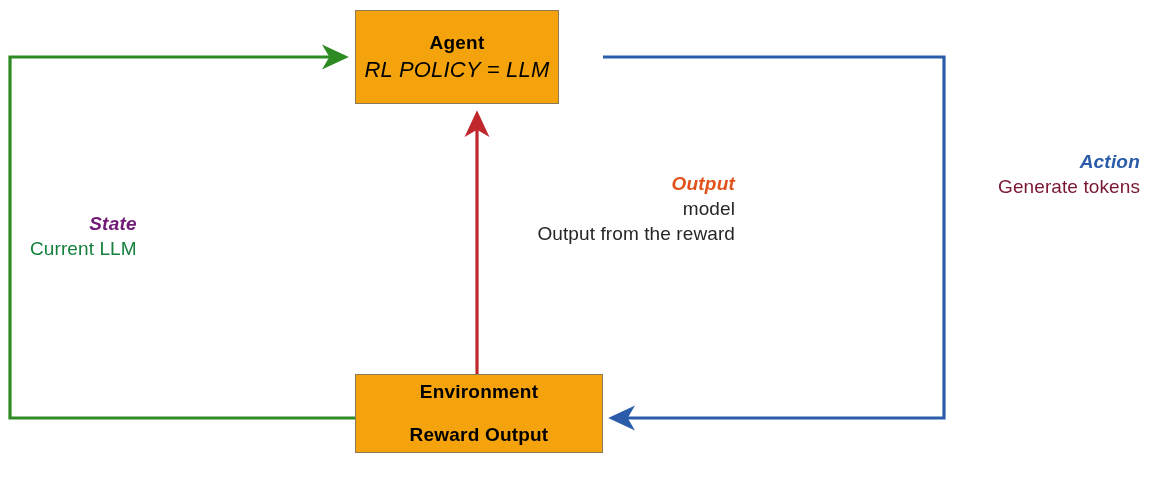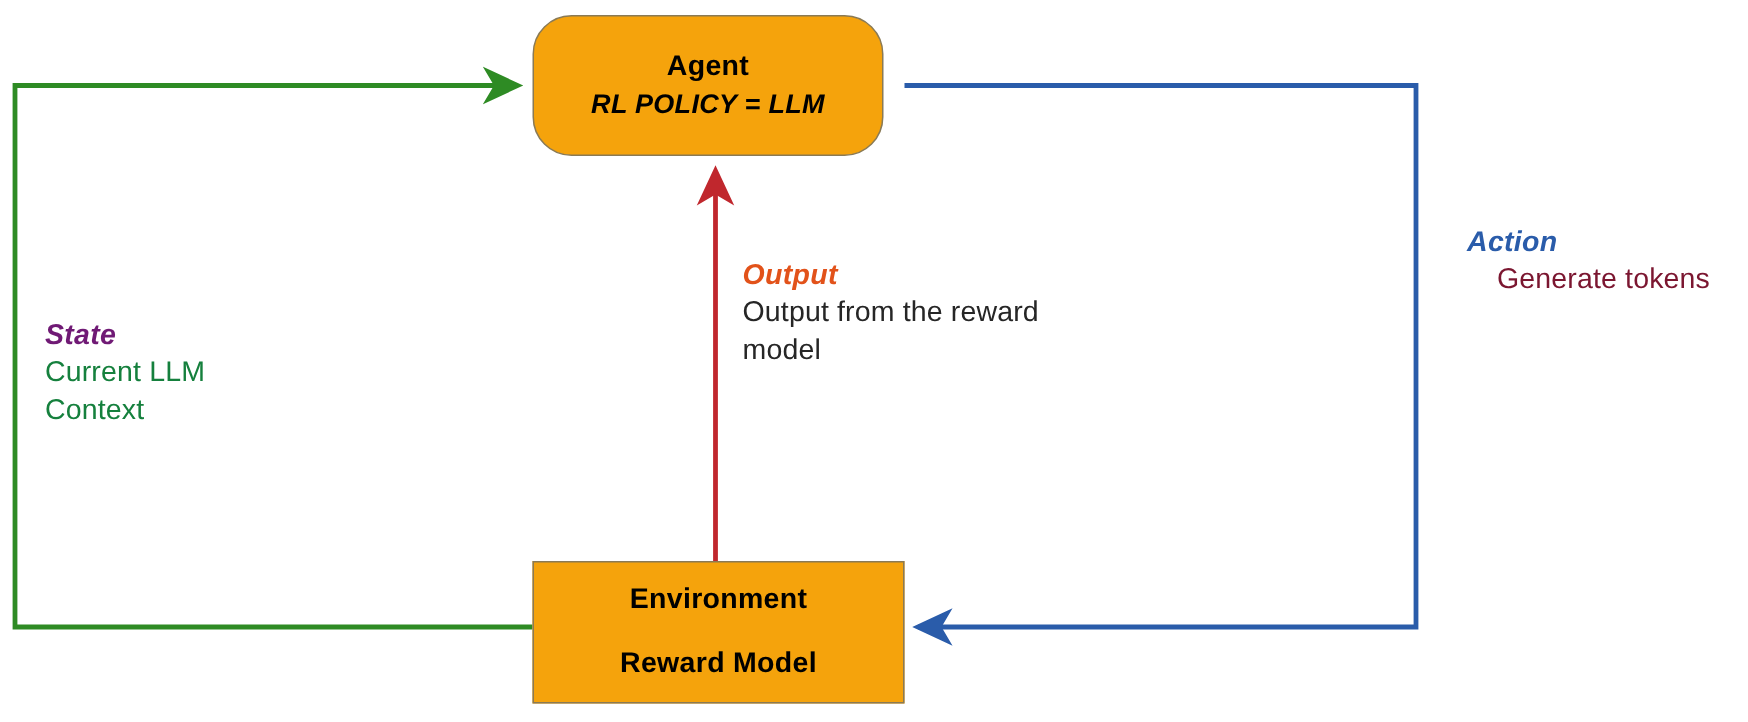--- a/index.html
+++ b/index.html
@@ -31,53 +31,53 @@
     box-sizing: border-box;
     display: flex;
     flex-direction: column;
     align-items: center;
     justify-content: center;
     color: #000000;
   }
   #agent-box {
     left: 355px;
     top: 10px;
-    width: 234px;
+    width: 204px;
     height: 94px;
-    border-radius: 26px;
   }
   #environment-box {
     left: 355px;
     top: 374px;
     width: 248px;
-    height: 95px;
+    height: 79px;
   }
   .node-title {
     font-size: 19px;
     font-weight: bold;
     letter-spacing: 0.2px;
     line-height: 1.15;
   }
   .node-sub {
-    font-size: 18px;
-    font-weight: bold;
+    font-size: 22px;
+    font-weight: normal;
     font-style: italic;
     letter-spacing: 0.2px;
     line-height: 1.15;
     margin-top: 3px;
   }
   .node-sub-plain {
     font-size: 19px;
     font-weight: bold;
     letter-spacing: 0.2px;
     line-height: 1.15;
     margin-top: 21px;
   }
   .label-group {
     position: absolute;
+    text-align: right;
   }
   .label-head {
     font-size: 19px;
     font-weight: bold;
     font-style: italic;
     letter-spacing: 0.2px;
     line-height: 1.25;
     white-space: nowrap;
   }
   .label-body {
@@ -123,33 +123,32 @@
     <path d="M 477 374 L 477 114" fill="none" stroke="#C0272D" stroke-width="3.2" marker-end="url(#arrow-red)"></path>
   </svg>
 
   <div class="node-box" id="agent-box">
     <div class="node-title">Agent</div>
     <div class="node-sub">RL POLICY = LLM</div>
   </div>
 
   <div class="node-box" id="environment-box">
     <div class="node-title">Environment</div>
-    <div class="node-sub-plain">Reward Model</div>
+    <div class="node-sub-plain">Reward Output</div>
   </div>
 
   <div class="label-group" id="state-label">
     <div class="label-head">State</div>
     <div class="label-body">Current LLM</div>
-    <div class="label-body">Context</div>
   </div>
 
   <div class="label-group" id="reward-label">
     <div class="label-head">Output</div>
+    <div class="label-body">model</div>
     <div class="label-body">Output from the reward</div>
-    <div class="label-body">model</div>
   </div>
 
   <div class="label-group" id="action-label">
     <div class="label-head">Action</div>
     <div class="label-body">Generate tokens</div>
   </div>
 
 </div>
 
 </body></html>

